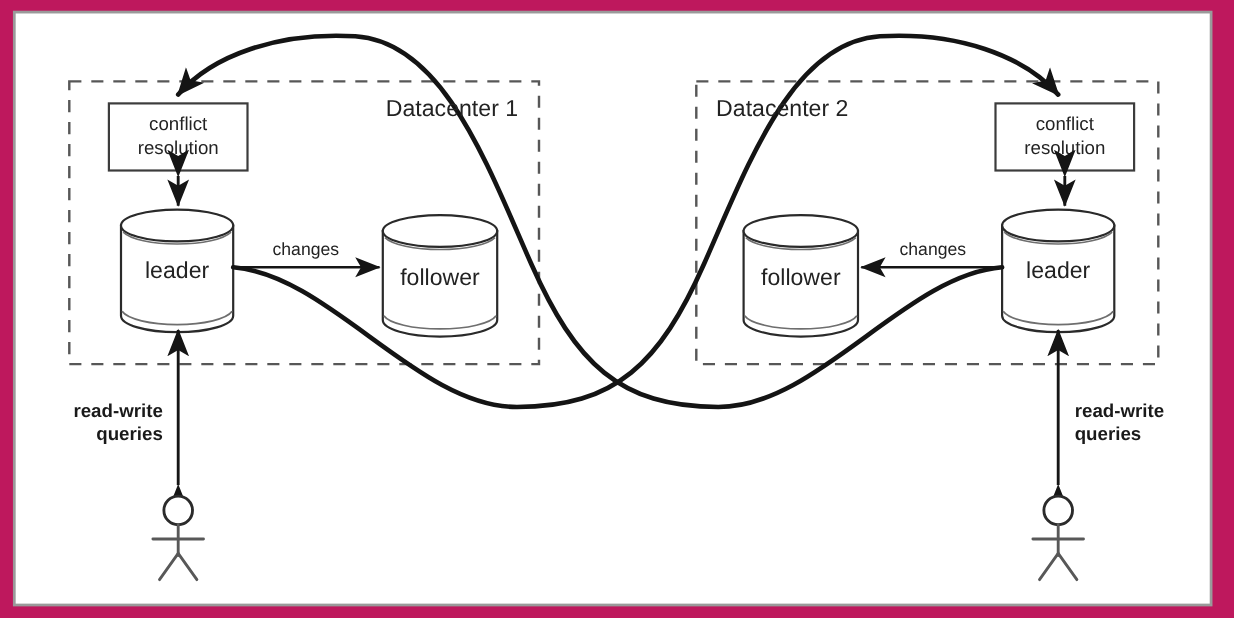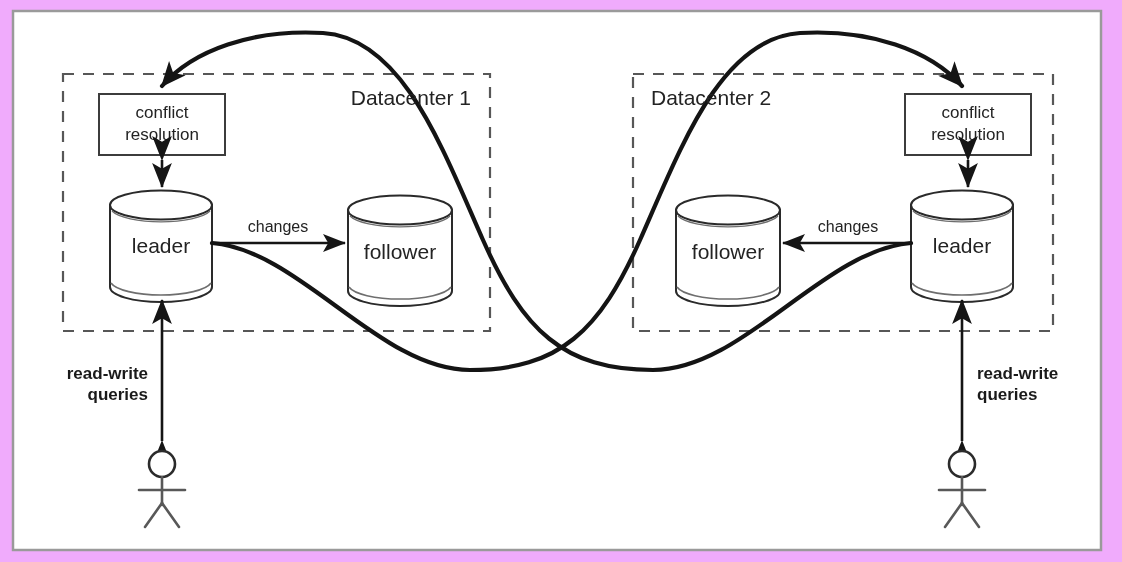--- a/index.html
+++ b/index.html
@@ -7,21 +7,21 @@
     padding: 0;
     background: #ffffff;
   }
   body {
     font-family: "Liberation Sans", sans-serif;
   }
   #figure {
     position: relative;
     width: 1122px;
     height: 562px;
-    background: #f0abfc;
+    background: #be185d;
     overflow: hidden;
   }
   #figure svg {
     position: absolute;
     top: 0;
     left: 0;
     width: 1122px;
     height: 562px;
   }
   .outer-frame {

